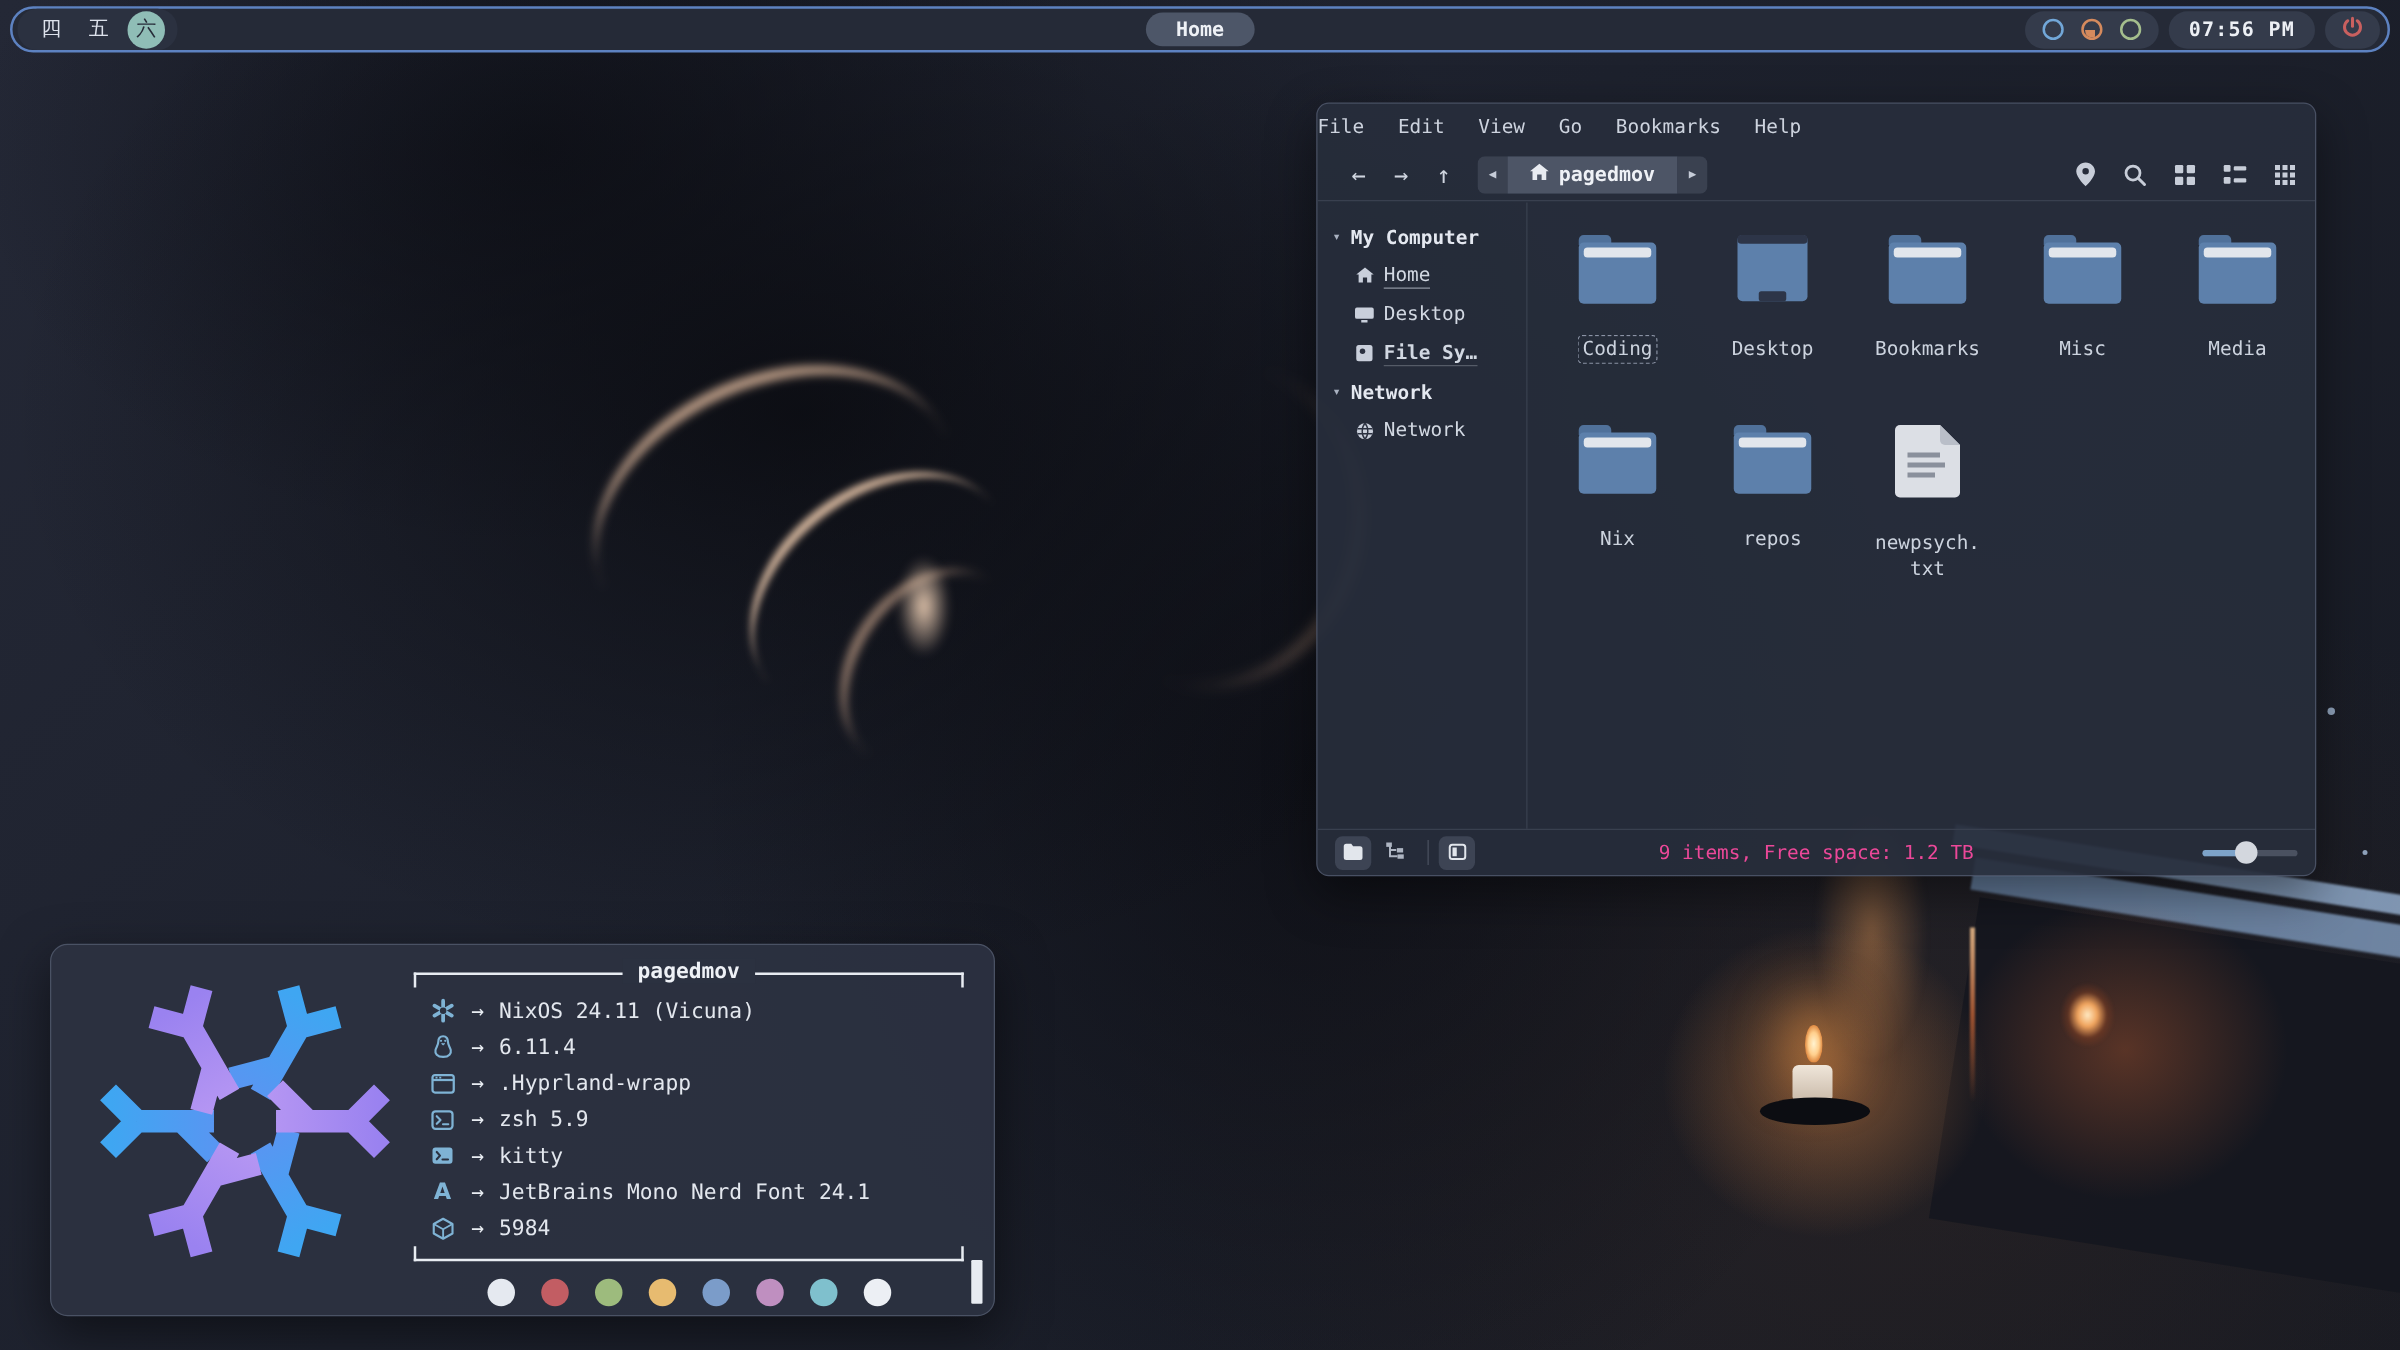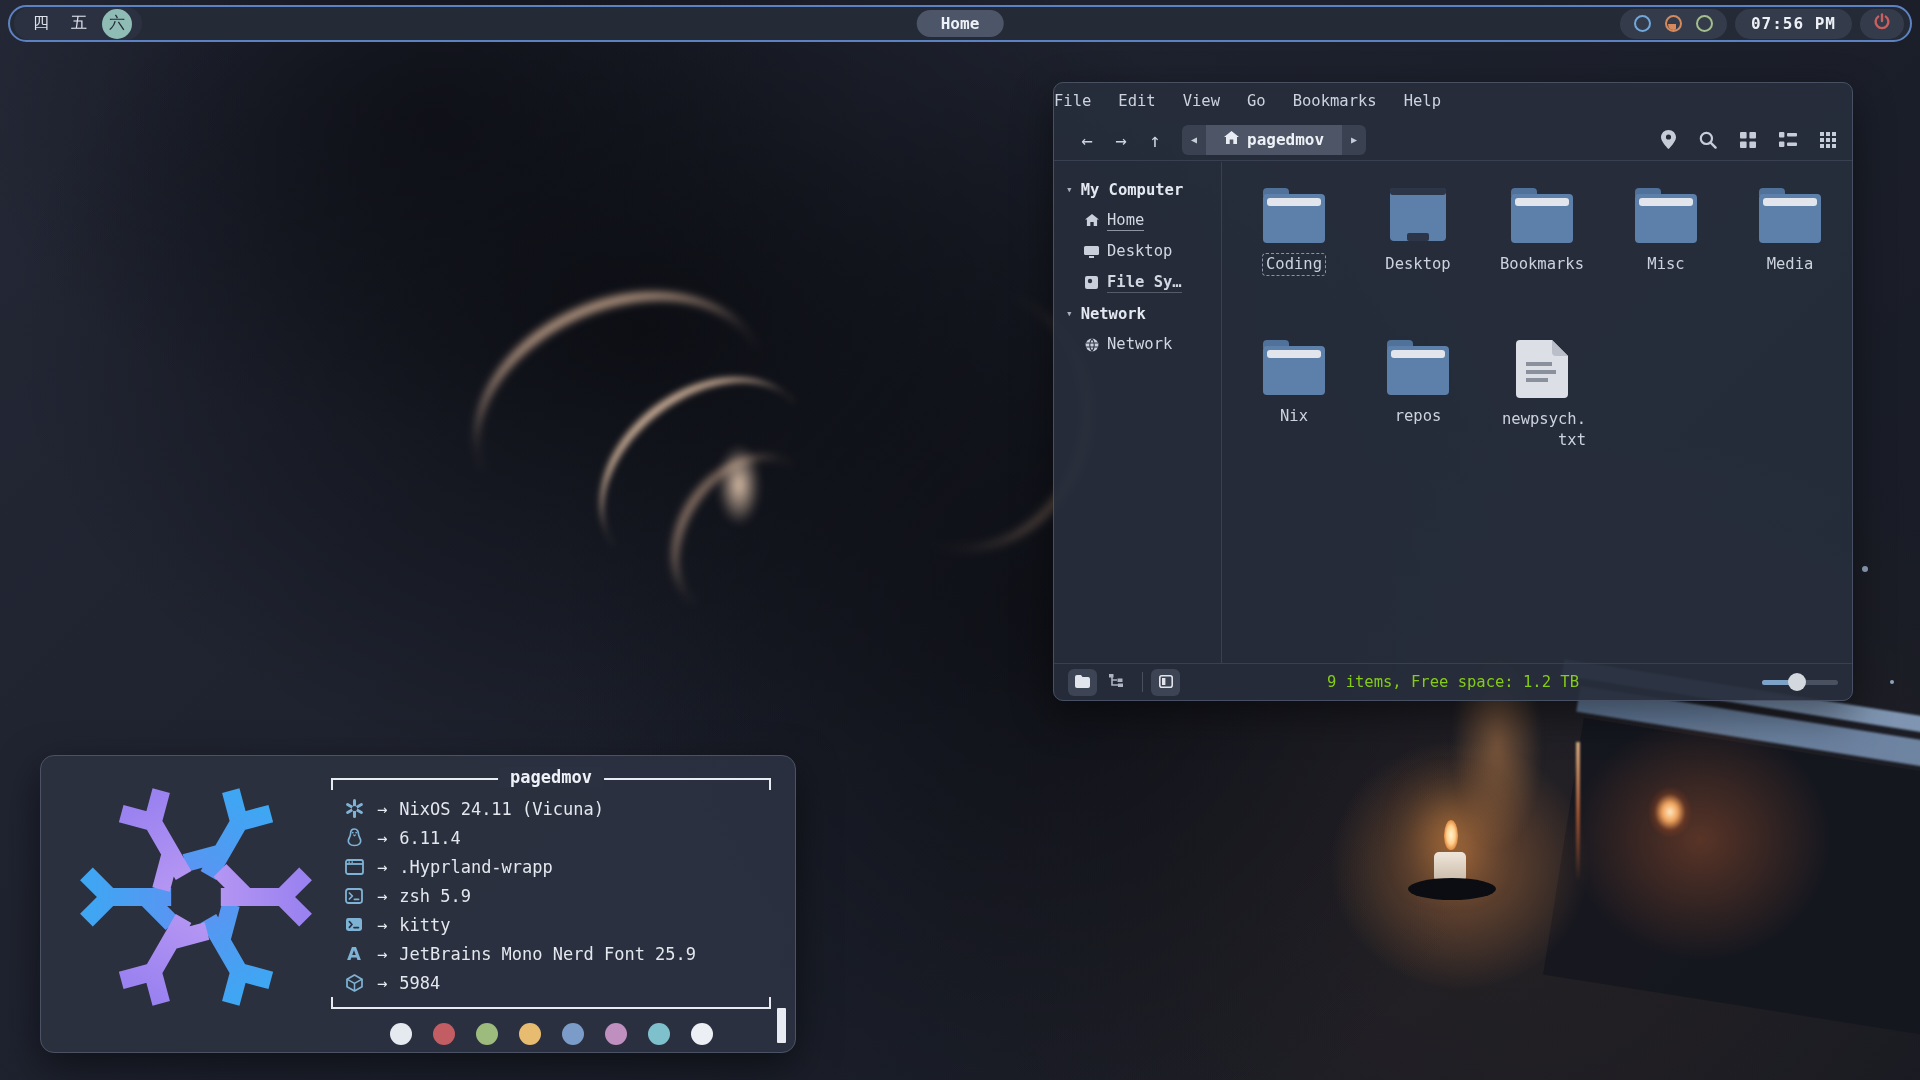--- a/index.html
+++ b/index.html
@@ -96,31 +96,31 @@
   .side-head .tri { font-size:11px; color:#a9b1c0; }
   .side-item { display:flex; align-items:center; gap:7px; margin-left:17px; height:31px; color:#d2d8e2; }
   .side-item .lbl { padding-bottom:1px; }
   .side-item.sel .lbl { border-bottom:1px solid rgba(230,235,245,.55); box-shadow:inset 2px 0 0 transparent; }
   .side-item.faint-underline .lbl { border-bottom:1px solid rgba(230,235,245,.25);font-weight:bold; }
   .side-icon { width:17px; display:flex; justify-content:center; }
 
   .fm-files { flex:1; padding:26px 0 0 10px; display:grid; grid-template-columns:repeat(5,124px);
     grid-auto-rows:152px; justify-content:start; }
   .file { width:124px; display:flex; flex-direction:column; align-items:center; cursor:default; }
-  .file .fname { margin-top:6px; font-size:15.5px; color:#ccd3de; text-align:right; max-width:96px;
+  .file .fname { margin-top:21px; font-size:15.5px; color:#ccd3de; text-align:center; max-width:96px;
     line-height:21px; word-break:break-all; padding:0 3px; border:1px dashed transparent; border-radius:4px; }
   .file.focused .fname { border-color:#8b93a5; }
 
   .fm-status { position:absolute; left:0; right:0; bottom:0; height:37px; border-top:1px solid #39404f;
     display:flex; align-items:center; padding:0 14px; }
   .stbtn { width:29px; height:27px; border-radius:6px; background:#3d4454; display:flex; align-items:center;
     justify-content:center; margin-right:4px; }
   .stbtn.plain { background:transparent; }
   .st-sep { width:1px; height:20px; background:#49505f; margin:0 8px; }
-  .st-text { position:absolute; left:50%; transform:translateX(-50%); font-size:15.5px; color:#84cc16; }
+  .st-text { position:absolute; left:50%; transform:translateX(-50%); font-size:15.5px; color:#ec4899; }
   .zoom-slider { margin-left:auto; width:76px; height:5px; border-radius:3px; background:#4a5160; position:relative; }
   .zoom-fill { position:absolute; left:0; top:0; bottom:0; width:34px; border-radius:3px; background:#7da3c9; }
   .zoom-knob { position:absolute; left:26px; top:50%; transform:translateY(-50%); width:18px; height:18px;
     border-radius:50%; background:#d3d7de; }
 
   
   .fetch { position:absolute; left:40px; top:755px; width:756px; height:298px; border-radius:14px;
     background:rgba(43,49,64,.97); border:1px solid #4a5264; box-shadow:0 14px 40px rgba(0,0,0,.5); }
   .fetch-logo { position:absolute; left:48px; top:34px; width:214px; height:214px; }
   .fetch-right { position:absolute; left:290px; top:22px; width:440px; }
@@ -539,21 +539,21 @@
               <path d="M3.4 3.6 L6 6.5 L3.4 9.4" stroke="#2b3140" stroke-width="1.7" fill="none" stroke-linecap="round" stroke-linejoin="round"></path>
               <path d="M8 9.6 H12.4" stroke="#2b3140" stroke-width="1.7" stroke-linecap="round"></path>
             </svg>
         </span>
         <span class="farrow">→</span>
         <span>kitty</span>
       </div>
       <div class="frow">
         <span class="ficon" style="color:#7fb3d5;font-weight:bold;font-size:18px;font-family:'DejaVu Sans',sans-serif;">A</span>
         <span class="farrow">→</span>
-        <span>JetBrains Mono Nerd Font 25.9</span>
+        <span>JetBrains Mono Nerd Font 24.1</span>
       </div>
       <div class="frow">
         <span class="ficon">
           <svg width="17" height="18" viewBox="0 0 17 18">
               <path d="M8.5 1 L16 5.2 V12.8 L8.5 17 L1 12.8 V5.2 Z" stroke="#7fb3d5" stroke-width="1.7" fill="none" stroke-linejoin="round"></path>
               <path d="M1 5.2 L8.5 9.4 L16 5.2 M8.5 9.4 V17" stroke="#7fb3d5" stroke-width="1.5" fill="none"></path>
             </svg>
         </span>
         <span class="farrow">→</span>
         <span>5984</span>

